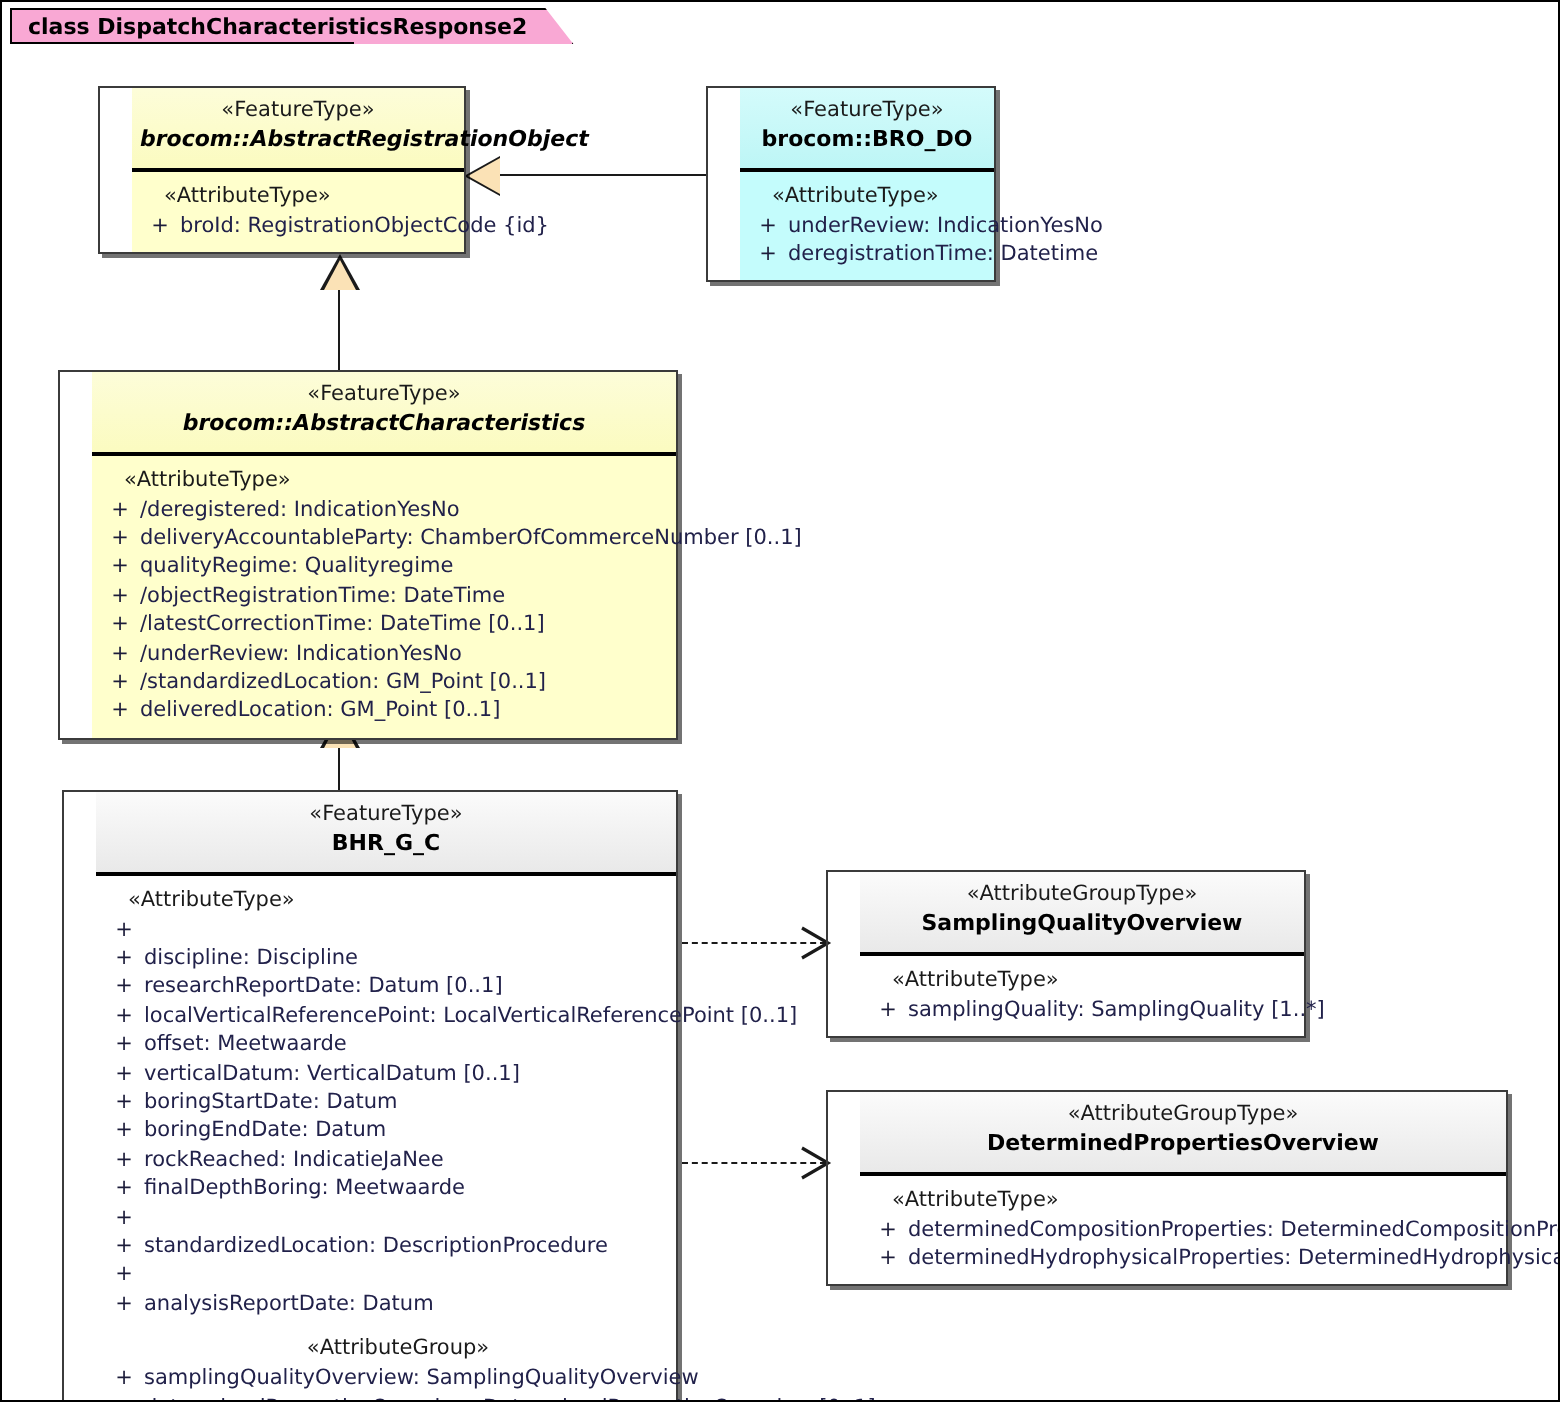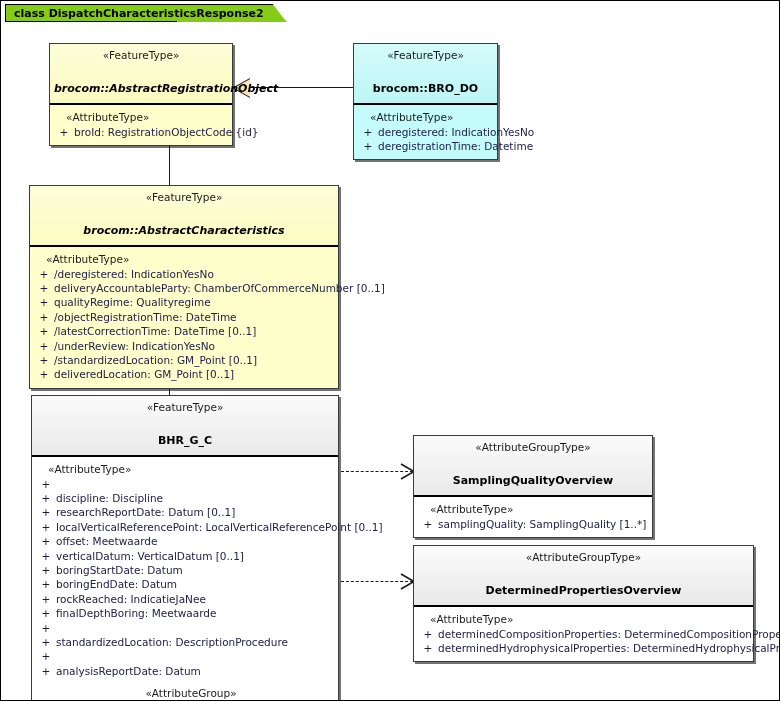--- a/index.html
+++ b/index.html
@@ -19,21 +19,21 @@
     box-sizing: border-box;
     border: 1px solid #000000;
   }
 
   
   .diagram-tab {
     position: absolute;
     left: 4px;
     top: 3px;
     height: 18px;
-    background: #84cc16;
+    background: #f9a8d4;
     border: 1px solid #000000;
     border-bottom: none;
     box-sizing: border-box;
     padding: 0 22px 0 8px;
     display: flex;
     align-items: center;
     font-size: 11px;
     font-weight: bold;
     color: #000000;
     white-space: nowrap;
@@ -47,39 +47,40 @@
     height: 1px;
     background: #000000;
   }
 
   
   .umlbox {
     position: absolute;
     box-sizing: border-box;
     border: 1px solid #3b3b3b;
     box-shadow: 2px 2px 0 rgba(0,0,0,0.55);
+    padding-left: 16px;
   }
   .umlbox .hdr {
     box-sizing: border-box;
     border-bottom: 2px solid #000000;
     text-align: center;
     padding: 5px 4px 6px 4px;
     line-height: 1.33;
   }
   .umlbox .stereo {
     font-size: 10.5px;
     color: #1a1a1a;
     white-space: nowrap;
   }
   .umlbox .cname {
     font-size: 11px;
     font-weight: bold;
     color: #000000;
     white-space: nowrap;
-    margin-top: 19px;
+    margin-top: 0;
   }
   .umlbox .cname.italic {
     font-style: italic;
   }
   .umlbox .body {
     box-sizing: border-box;
     padding: 6px 4px 6px 4px;
   }
   .umlbox .grouplbl {
     font-size: 10.5px;
@@ -226,21 +227,21 @@
 
   <div class="umlbox pal-cyan" id="box-bro-do" style="left:352px; top:42px; width:145px;">
     <div class="hdr">
       <div class="stereo">«FeatureType»</div>
       <div class="cname">brocom::BRO_DO</div>
     </div>
     <div class="body">
       <div class="grouplbl">«AttributeType»</div>
       <div class="attr">
         <span class="vis">+</span>
-        <span class="sig">deregistered: IndicationYesNo</span>
+        <span class="sig">underReview: IndicationYesNo</span>
       </div>
       <div class="attr">
         <span class="vis">+</span>
         <span class="sig">deregistrationTime: Datetime</span>
       </div>
     </div>
   </div>
 
   <div class="umlbox pal-yellow" id="box-abstract-characteristics" style="left:28px; top:184px; width:310px;">
     <div class="hdr">

